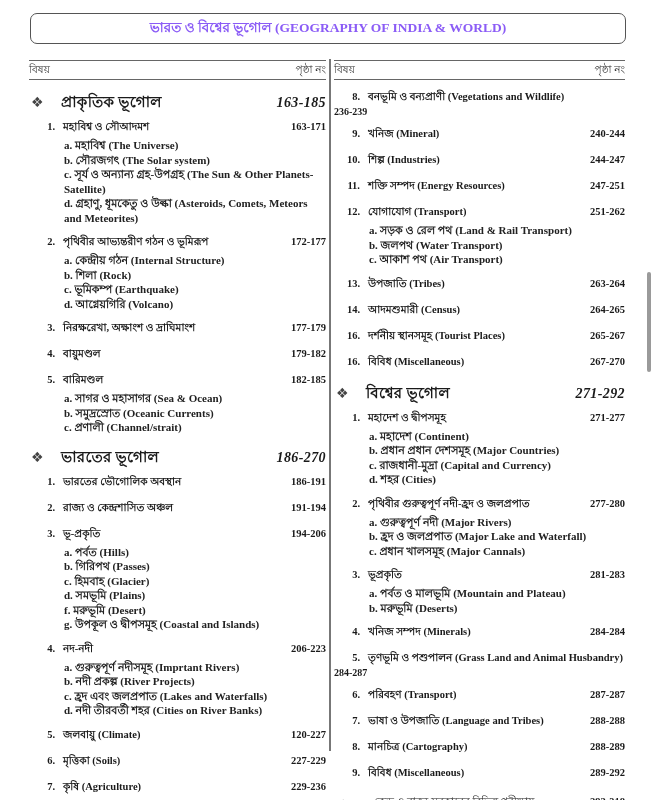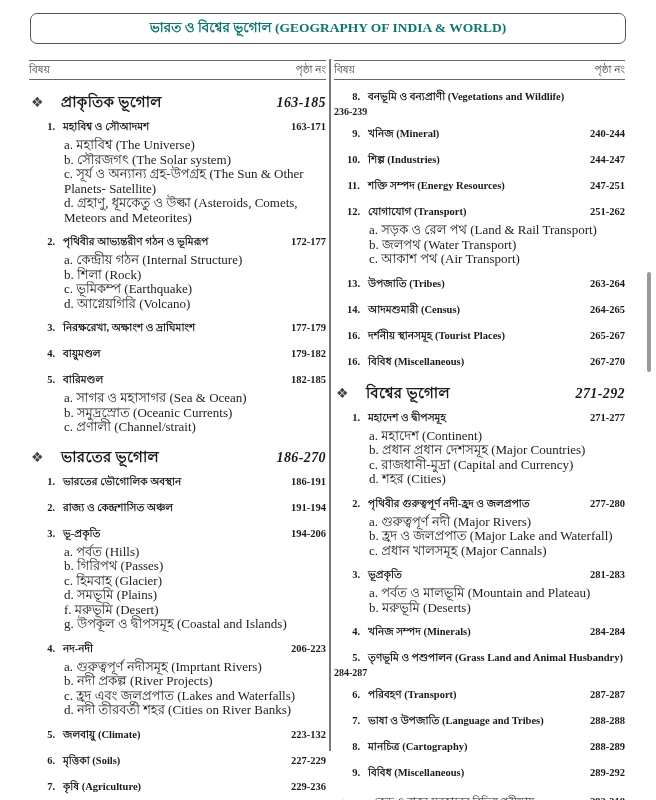--- a/index.html
+++ b/index.html
@@ -5,21 +5,21 @@
   html, body { margin: 0; padding: 0; background: #ffffff; }
   body {
     width: 656px; height: 800px; position: relative; overflow: hidden;
     font-family: "Liberation Serif", "DejaVu Serif", serif;
     color: #1a1a1a;
   }
   .title-box {
     position: absolute; left: 30px; top: 13px; width: 594px; height: 29px;
     border: 1.5px solid #555; border-radius: 7px;
     display: flex; align-items: center; justify-content: center;
-    font-size: 13.5px; font-weight: 700; color: #0f766e;
+    font-size: 13.5px; font-weight: 700; color: #8b5cf6;
   }
   .col {
     position: absolute; top: 58px;
   }
   .col-left { left: 29px; width: 297px; }
   .col-right { left: 334px; width: 291px; }
   .divider {
     position: absolute; left: 329px; top: 59px; width: 1.5px; height: 692px; background: #777;
   }
   .col-header {
@@ -33,21 +33,21 @@
   .section {
     display: flex; align-items: baseline; margin-top: 10px; height: 20px;
   }
   .section .bullet { width: 30px; padding-left: 2px; font-size: 14px; color: #444; }
   .section .name { flex: 1; font-size: 15px; font-weight: 700; letter-spacing: 0.3px; }
   .section .pg { font-size: 14px; font-weight: 700; letter-spacing: 0.4px; font-style: italic; }
   .item { display: flex; align-items: baseline; font-size: 10.5px; font-weight: 700; margin-top: 9px; }
   .item .num { width: 26px; text-align: right; padding-right: 8px; flex: none; }
   .item .label { flex: 1; }
   .item .pg { flex: none; text-align: right; }
-  .sub { font-size: 13px; font-weight: 400; padding-left: 35px; line-height: 14.5px; color: #222; }
+  .sub { font-size: 11px; font-weight: 700; padding-left: 35px; line-height: 14.5px; color: #222; }
   .sub-first { margin-top: 2px; }
   .page-num {
     position: absolute; top: 809px; left: 0; width: 656px; text-align: center; font-size: 11px; color: #333;
   }
   .scrollbar {
     position: absolute; left: 647px; top: 272px; width: 4px; height: 100px;
     background: #9a9a9a; border-radius: 2px;
   }
   .pg-wrap { display: block; text-align: left; font-size: 10px; font-weight: 700; }
 </style>
@@ -138,21 +138,21 @@
         <span class="label">নদ-নদী</span>
         <span class="pg">206-223</span>
       </div>
       <div class="sub sub-first">a. গুরুত্বপূর্ণ নদীসমূহ (Imprtant Rivers)</div>
       <div class="sub">b. নদী প্রকল্প (River Projects)</div>
       <div class="sub">c. হ্রদ এবং জলপ্রপাত (Lakes and Waterfalls)</div>
       <div class="sub">d. নদী তীরবর্তী শহর (Cities on River Banks)</div>
       <div class="item">
         <span class="num">5.</span>
         <span class="label">জলবায়ু (Climate)</span>
-        <span class="pg">223-132</span>
+        <span class="pg">120-227</span>
       </div>
       <div class="item">
         <span class="num">6.</span>
         <span class="label">মৃত্তিকা (Soils)</span>
         <span class="pg">227-229</span>
       </div>
       <div class="item">
         <span class="num">7.</span>
         <span class="label">কৃষি (Agriculture)</span>
         <span class="pg">229-236</span>

